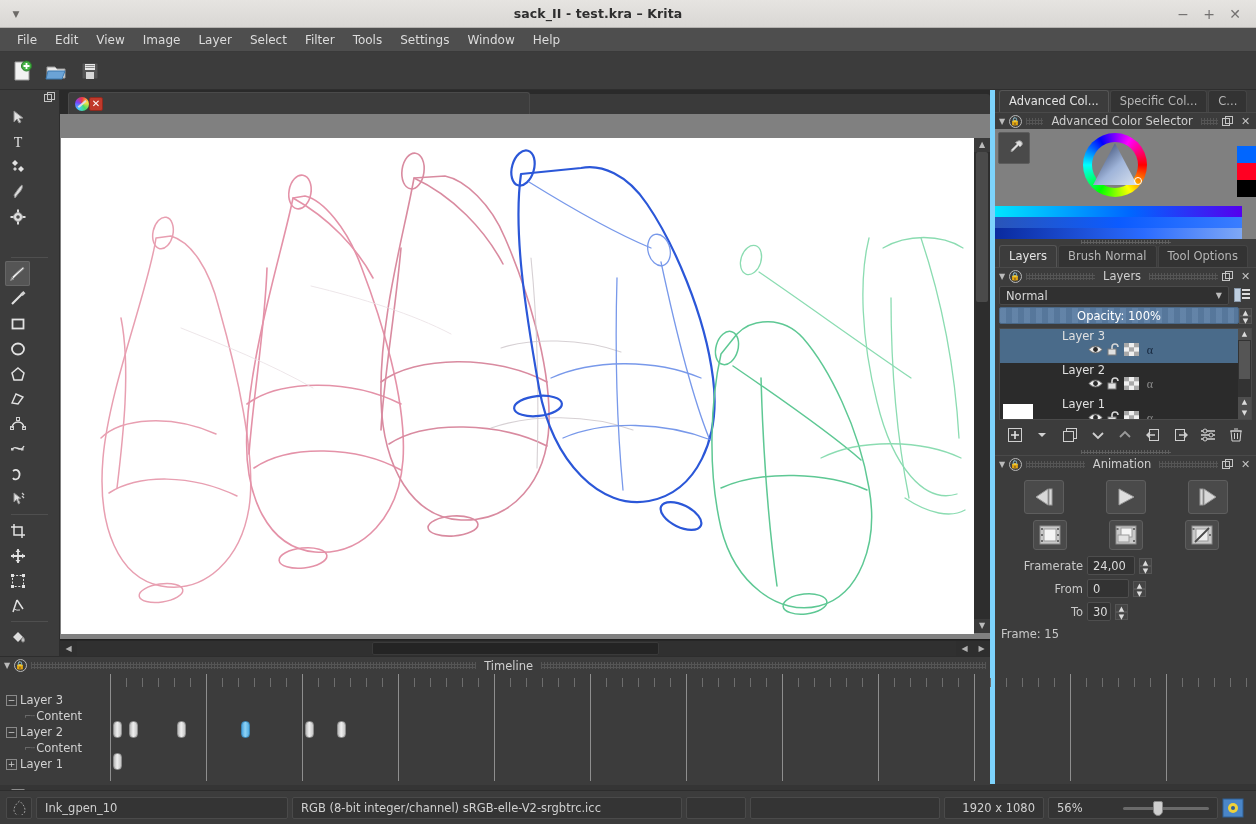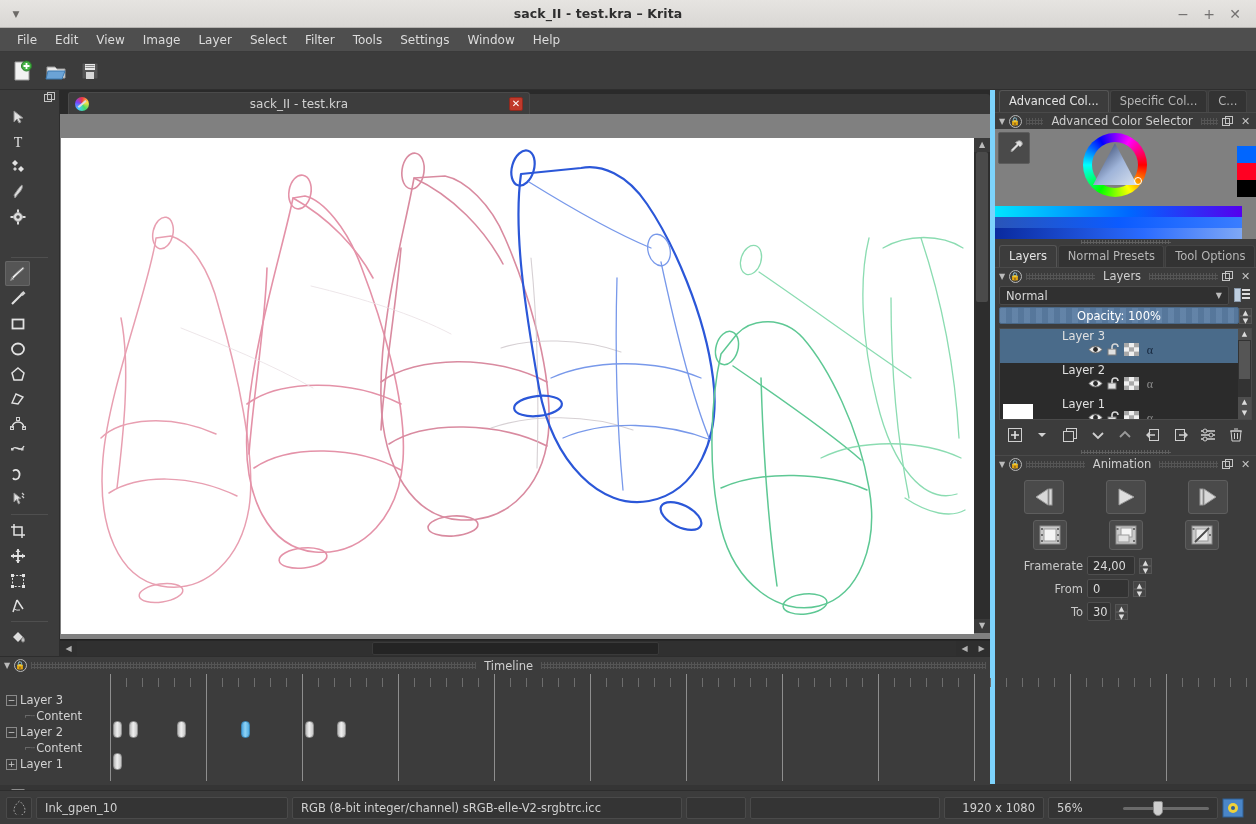--- a/index.html
+++ b/index.html
@@ -583,21 +583,20 @@
         </div>
         <div class="ld-cell"></div>
       </div>
   </div>
 
   <div class="canvasarea">
     <div class="ctabbar">
       <div class="ctab-rest"></div>
       <div class="ctab">
         <div class="ctab-icon"></div>
-        <div class="ctab-title">sack_II - test.kra</div>
         <div class="ctab-close">✕</div>
       </div>
     </div>
 
     <div class="canvas-wrap">
       <div class="canvas-white">
         <svg width="913" height="496" viewBox="0 0 913 496">
           <g fill="none" stroke-linecap="round" stroke-linejoin="round">
 
             <g stroke="#e79aad" stroke-width="1.5" opacity="0.95">
@@ -733,21 +732,21 @@
         <div class="acs-bar acs-b2"></div>
         <div class="acs-bar acs-b3"></div>
       </div>
     </div>
     <div class="acs-grip-row">
         <div class="acs-grip"></div>
       </div>
 
     <div class="dock-tabs" id="layertabs">
         <div class="dock-tab active">Layers</div>
-        <div class="dock-tab">Normal Presets</div>
+        <div class="dock-tab">Brush Normal</div>
         <div class="dock-tab">Tool Options</div>
       </div>
 
     <div class="dock-title">
       <span class="dt-arrow">▼</span>
       <span class="dt-lock">🔒</span>
       <span class="dt-grip"></span>
       <span class="dt-label">Layers</span>
       <span class="dt-grip"></span>
       <span class="dt-ico">
@@ -1061,20 +1060,21 @@
         </span>
     </div>
     <div class="anim-field">
       <span class="anim-lbl">To</span>
       <span class="anim-input" style="width:24px">30</span>
       <span class="spin">
           <div>▲</div>
           <div>▼</div>
         </span>
     </div>
+    <div class="frame-lbl">Frame: 15</div>
   </div>
 
   <div class="timeline">
     <div class="tl-head">
       <span class="dt-arrow">▼</span>
       <span class="dt-lock">🔒</span>
       <span class="dt-grip"></span>
       <span class="dt-label">Timeline</span>
       <span class="dt-grip"></span>
     </div>

